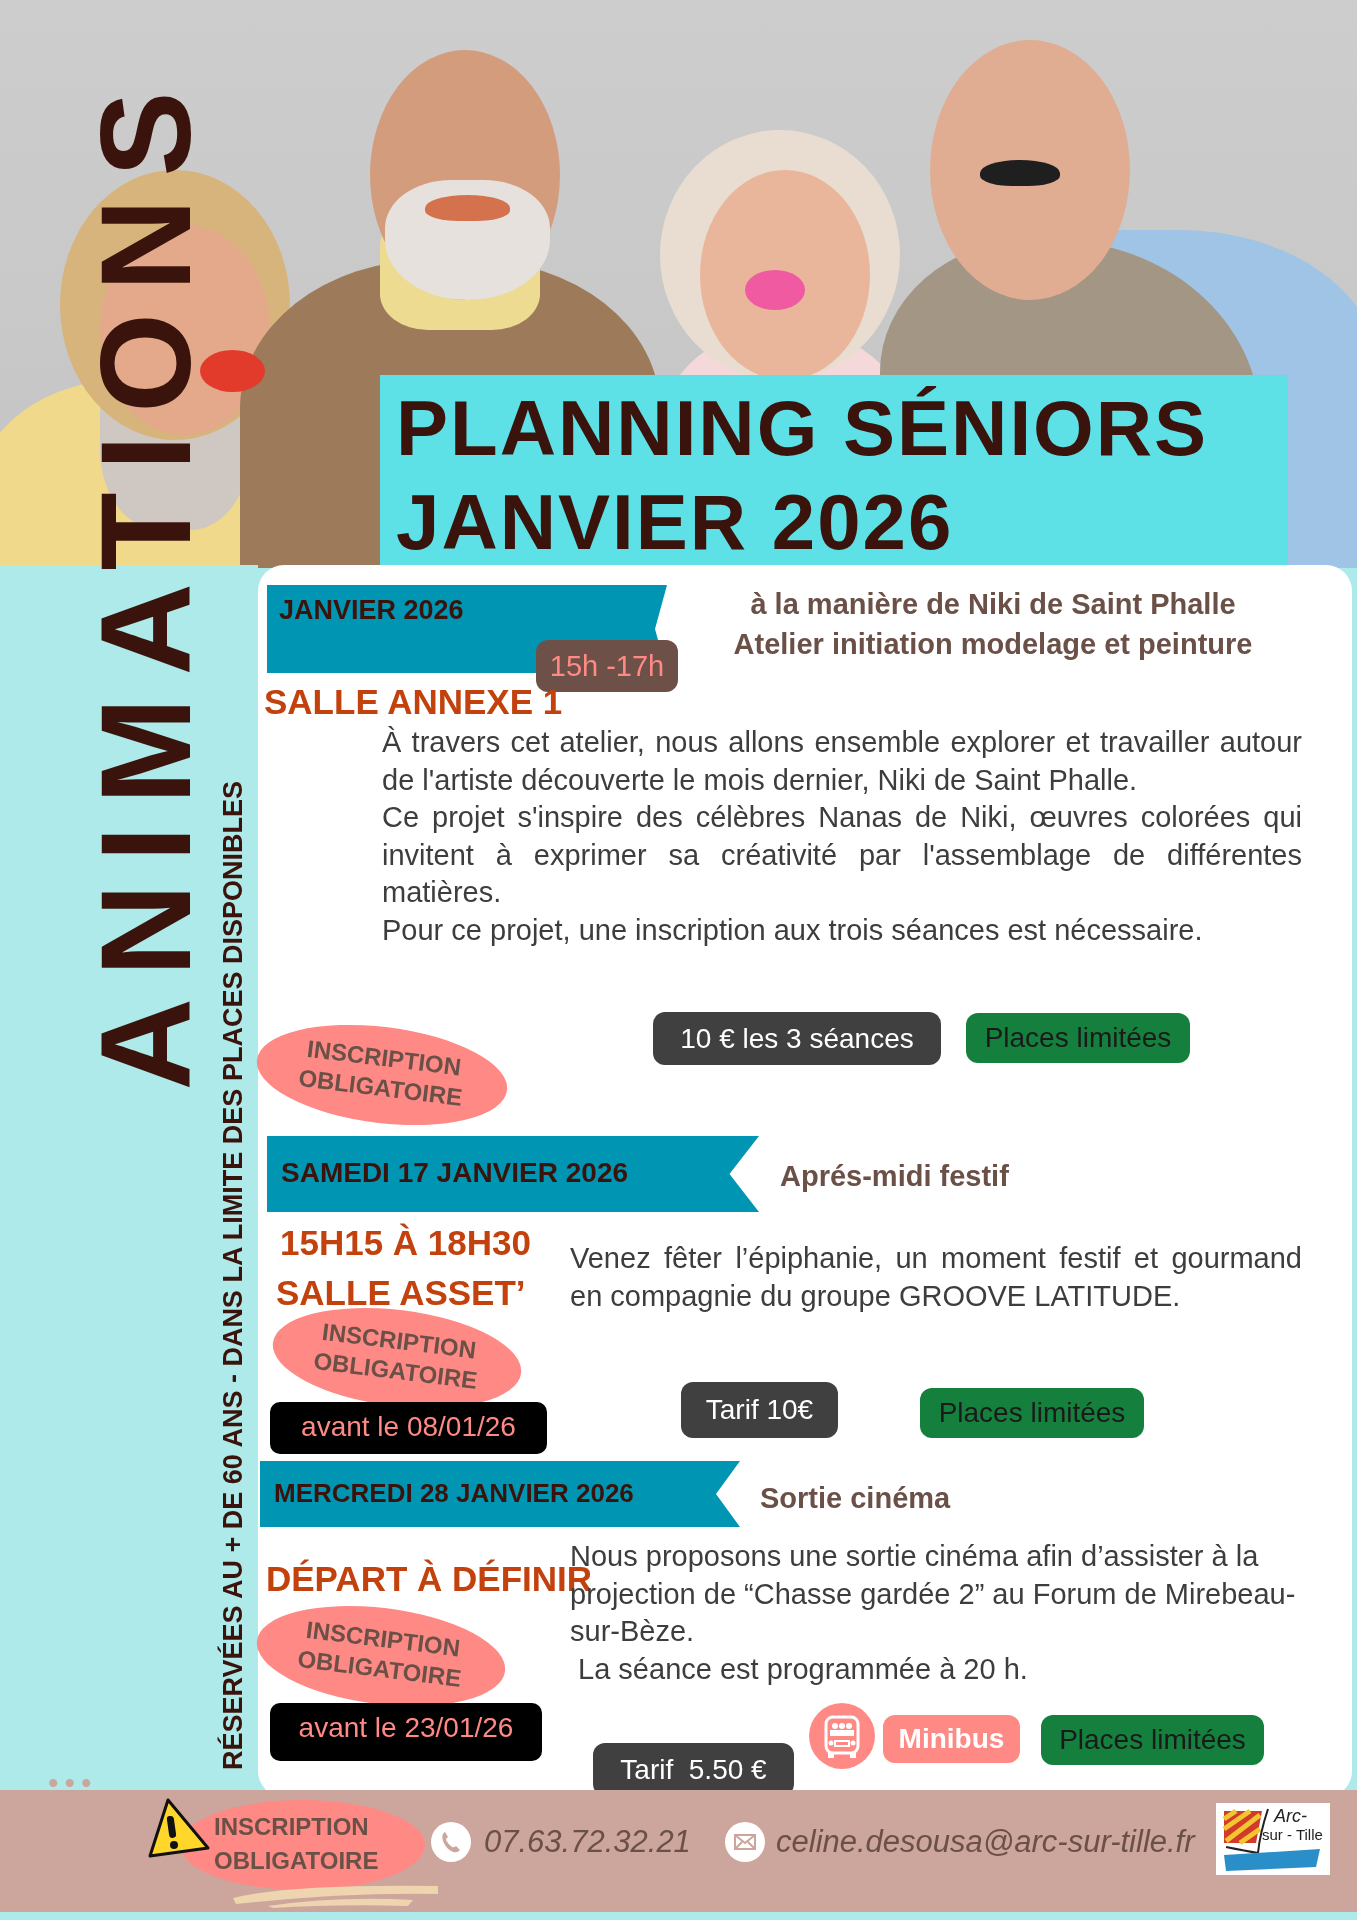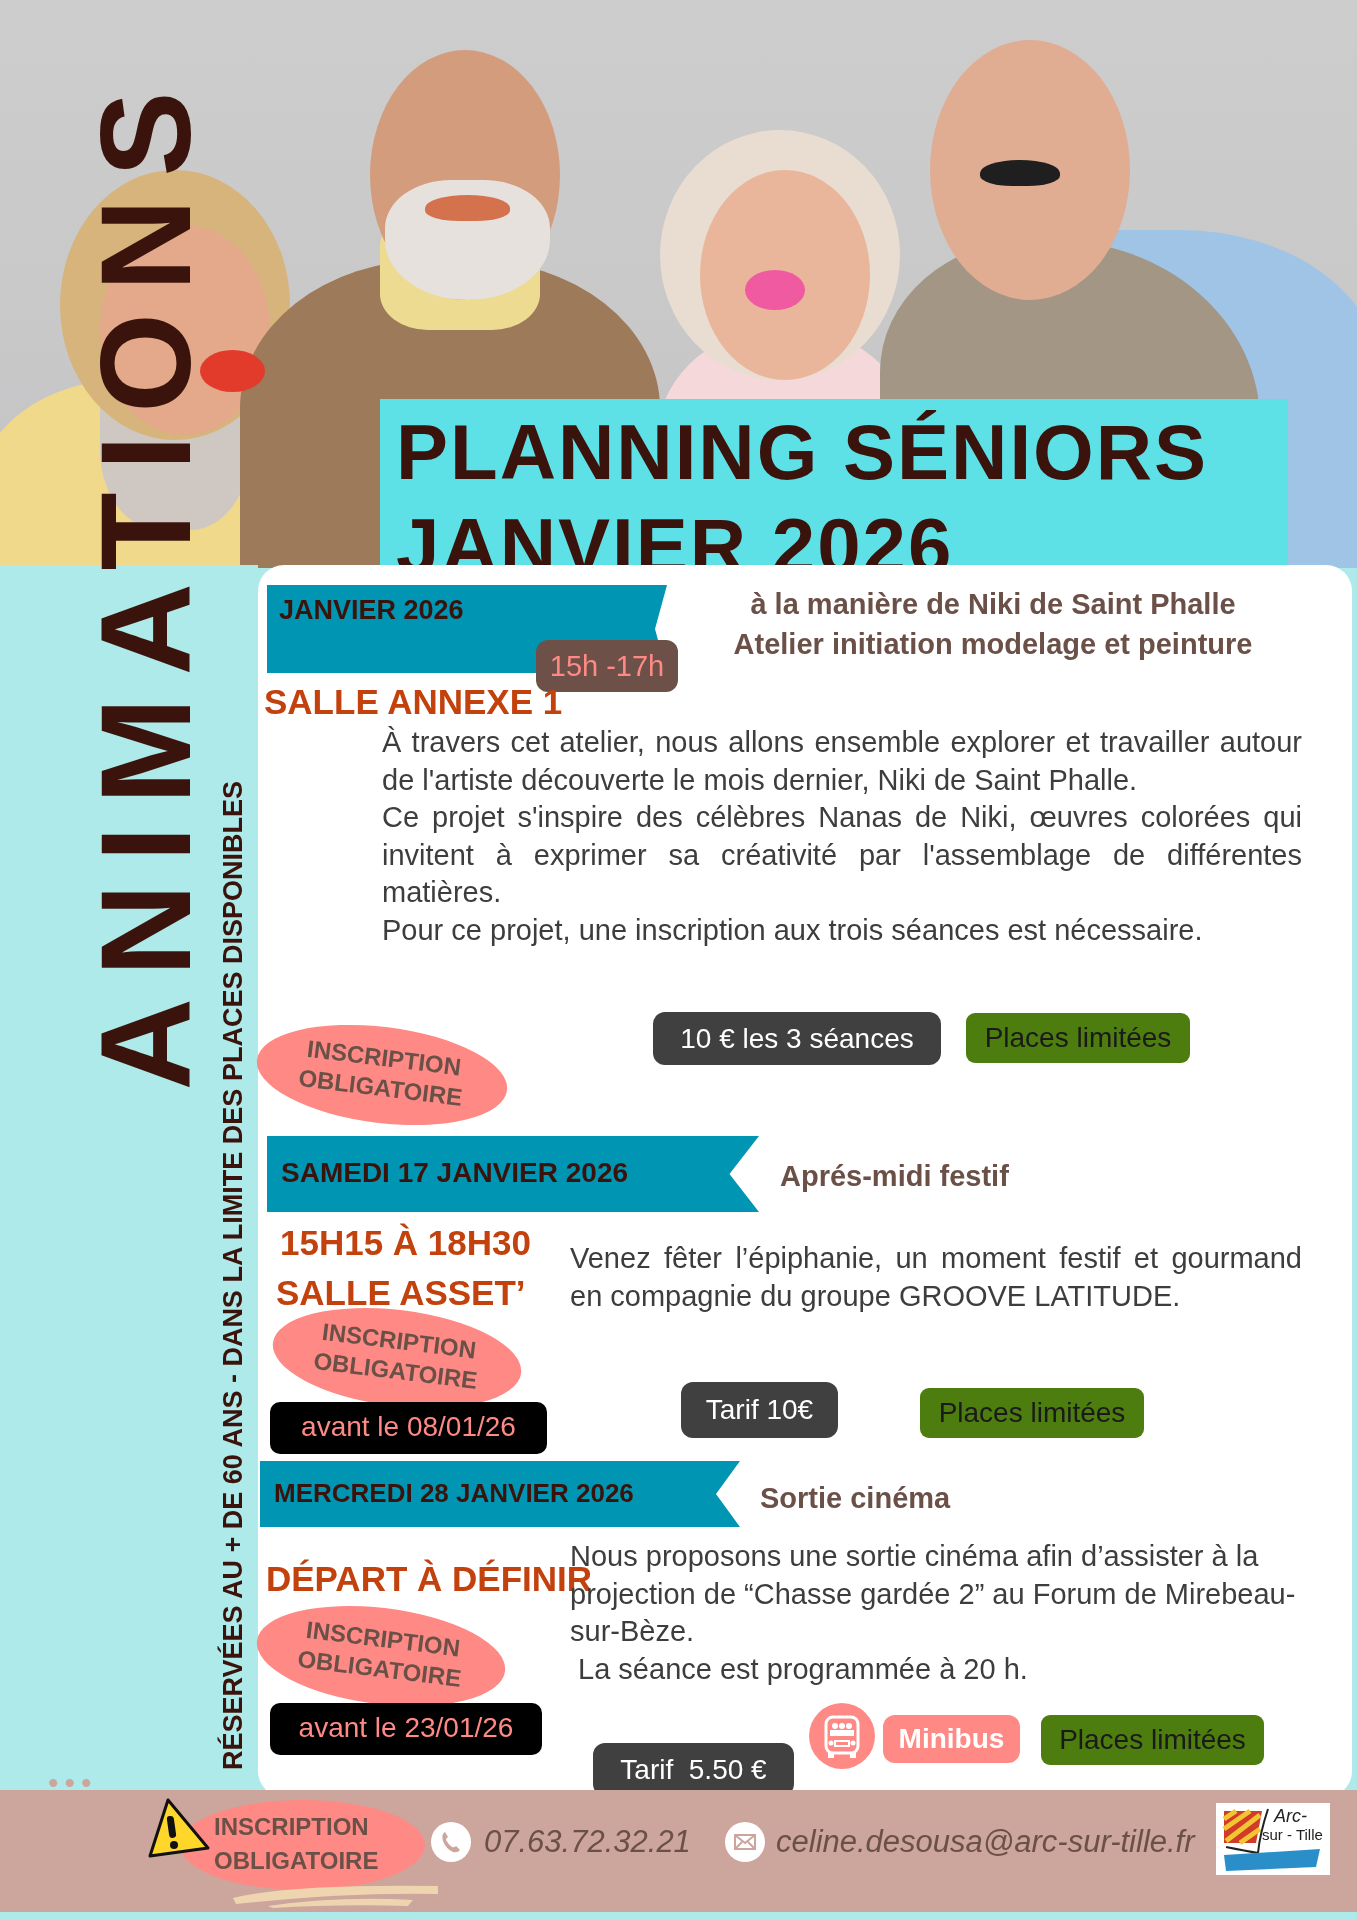--- a/index.html
+++ b/index.html
@@ -23,21 +23,21 @@
   .p3-hair { left: 660px; top: 130px; width: 240px; height: 250px; background: #e8ddd0; }
   .p3-face { left: 700px; top: 170px; width: 170px; height: 210px; background: #e9b69b; }
   .p4-body { left: 880px; top: 230px; width: 500px; height: 360px; background: #9fc4e6; border-radius: 40% 40% 0 0; }
   .p4-scarf { left: 880px; top: 240px; width: 380px; height: 330px; background: #a49684; border-radius: 40% 55% 10% 10%; }
   .p4-face { left: 930px; top: 40px; width: 200px; height: 260px; background: #e0ad92; }
   .prop-mst1 { left: 425px; top: 195px; width: 85px; height: 26px; background: #d3724c; border-radius: 50% 50% 40% 40%; }
   .prop-mst2 { left: 980px; top: 160px; width: 80px; height: 26px; background: #1f1f1f; border-radius: 50% 50% 40% 40%; }
   .prop-lips1 { left: 200px; top: 350px; width: 65px; height: 42px; background: #e23b2c; border-radius: 50%; }
   .prop-lips2 { left: 745px; top: 270px; width: 60px; height: 40px; background: #ef5aa0; border-radius: 50%; }
 
-  .title-box { position: absolute; left: 380px; top: 375px; width: 908px; height: 193px; background: #5ee1e6; padding: 6px 16px 0 16px; margin-top: 24px; }
+  .title-box { position: absolute; left: 380px; top: 375px; width: 908px; height: 193px; background: #5ee1e6; padding: 6px 16px 0 16px; }
   .title-line { font-family: "Liberation Sans", sans-serif; font-weight: 700; font-size: 78px; line-height: 94px; color: #3a140c; letter-spacing: 2px; white-space: nowrap; }
 
   
   .left-col { position: absolute; left: 0; top: 565px; width: 258px; height: 1228px; background: #aeeaea; }
   .animations { position: absolute; left: 140px; top: 1180px; transform-origin: 0 0; transform: rotate(-90deg);
     font-weight: 700; font-size: 128px; letter-spacing: 22px; color: #3a140c; white-space: nowrap; line-height: 128px; width: 1200px; text-align: center; margin-left: -58px; }
   .vertical-sub { position: absolute; left: 218px; top: 1770px; transform-origin: 0 0; transform: rotate(-90deg);
     font-weight: 700; font-size: 27px; color: #3a140c; white-space: nowrap; line-height: 30px; width: 1180px; text-align: left; }
 
   
@@ -67,25 +67,25 @@
   .bt-3 { left: 570px; top: 1538px; width: 732px; text-align: left; }
   .para { display: block; text-align-last: left; }
 
   .blob { position: absolute; background: #ff8a85; border-radius: 50%; color: #6b5048; font-weight: 700; font-size: 24px; line-height: 30px; text-align: center; }
   .blob-1 { left: 256px; top: 1027px; width: 252px; height: 96px; transform: rotate(7deg); padding-top: 16px; }
   .blob-2 { left: 272px; top: 1310px; width: 250px; height: 96px; transform: rotate(7deg); padding-top: 16px; }
   .blob-3 { left: 256px; top: 1608px; width: 250px; height: 96px; transform: rotate(7deg); padding-top: 16px; }
 
   .deadline { position: absolute; background: #000000; border-radius: 10px; color: #ff8a85; font-size: 28px; line-height: 50px; text-align: center; }
   .dl-1 { left: 270px; top: 1402px; width: 277px; height: 52px; }
-  .dl-2 { left: 270px; top: 1703px; width: 272px; height: 52px; }
+  .dl-2 { left: 270px; top: 1703px; width: 272px; height: 58px; }
 
   .pill { position: absolute; border-radius: 12px; font-size: 28px; text-align: center; white-space: nowrap; }
   .pill-brown { background: #404040; color: #ffffff; }
-  .pill-yellow { background: #4d7c0f; color: #1a1a1a; border-radius: 9px; }
+  .pill-yellow { background: #15803d; color: #1a1a1a; }
   .pill-pink { background: #ff8a85; color: #ffffff; font-weight: 700; }
   .pr-1 { left: 653px; top: 1012px; width: 288px; height: 53px; line-height: 53px; }
   .py-1 { left: 966px; top: 1013px; width: 224px; height: 50px; line-height: 50px; }
   .pr-2 { left: 681px; top: 1382px; width: 157px; height: 56px; line-height: 56px; }
   .py-2 { left: 920px; top: 1388px; width: 224px; height: 50px; line-height: 50px; }
   .pr-3 { left: 593px; top: 1713px; width: 201px; height: 53px; line-height: 53px; margin-top: 30px; }
   .pp-3 { left: 883px; top: 1715px; width: 137px; height: 48px; line-height: 48px; }
   .py-3 { left: 1041px; top: 1715px; width: 223px; height: 50px; line-height: 50px; }
 
   .bus-icon { position: absolute; left: 809px; top: 1703px; width: 66px; height: 66px; background: #ff8a85; border-radius: 50%; }

